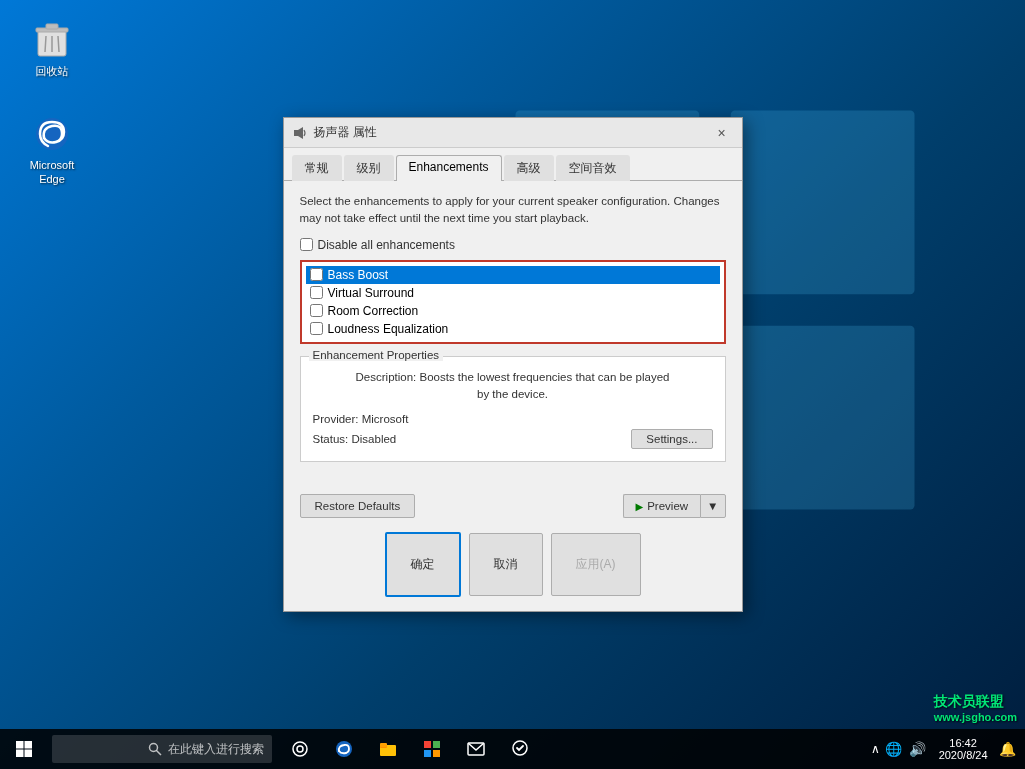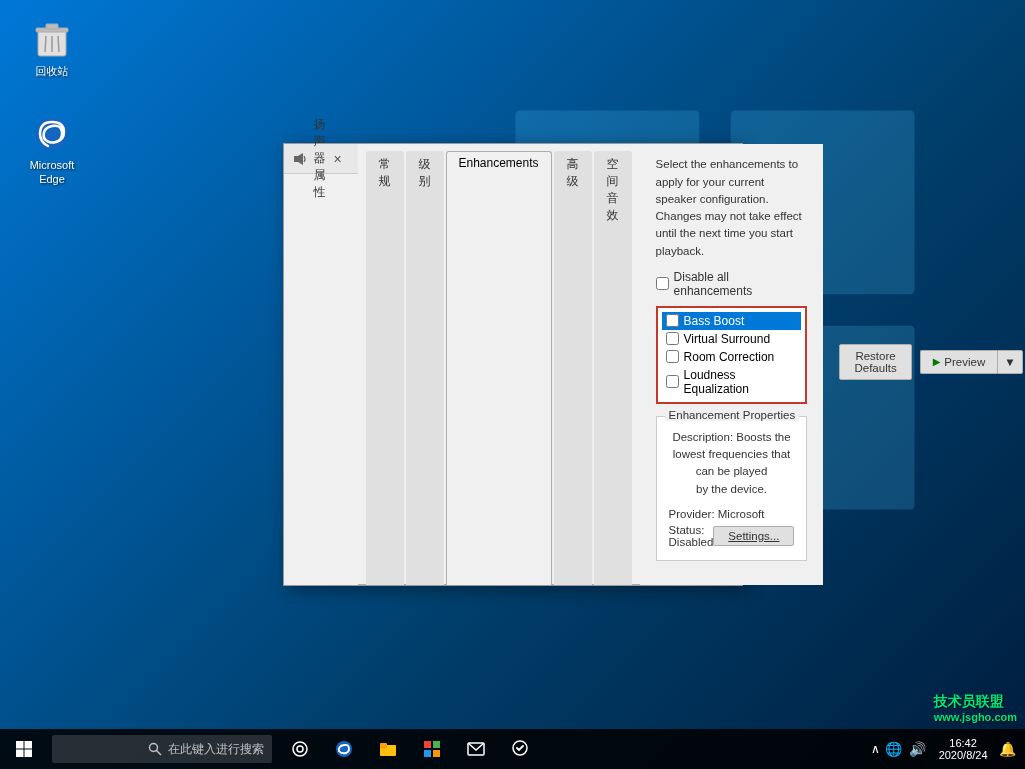--- a/index.html
+++ b/index.html
@@ -159,21 +159,21 @@
       justify-content: center;
     }
 
     
     .dialog {
       width: 460px;
       background: #f0f0f0;
       border: 1px solid #999;
       box-shadow: 4px 4px 16px rgba(0,0,0,0.4);
       display: flex;
-      flex-direction: row;
+      flex-direction: column;
     }
 
     .dialog-titlebar {
       background: #e8e8e8;
       height: 30px;
       display: flex;
       align-items: center;
       padding: 0 8px;
       border-bottom: 1px solid #ccc;
       user-select: none;
@@ -344,21 +344,20 @@
     }
 
     .settings-btn {
       padding: 3px 14px;
       font-size: 11.5px;
       background: #e0e0e0;
       border: 1px solid #adadad;
       cursor: pointer;
       color: #333;
       border-radius: 2px;
-      text-decoration: underline;
     }
 
     
     .dialog-footer {
       padding: 8px 16px 14px;
       display: flex;
       align-items: center;
       gap: 8px;
     }
 

